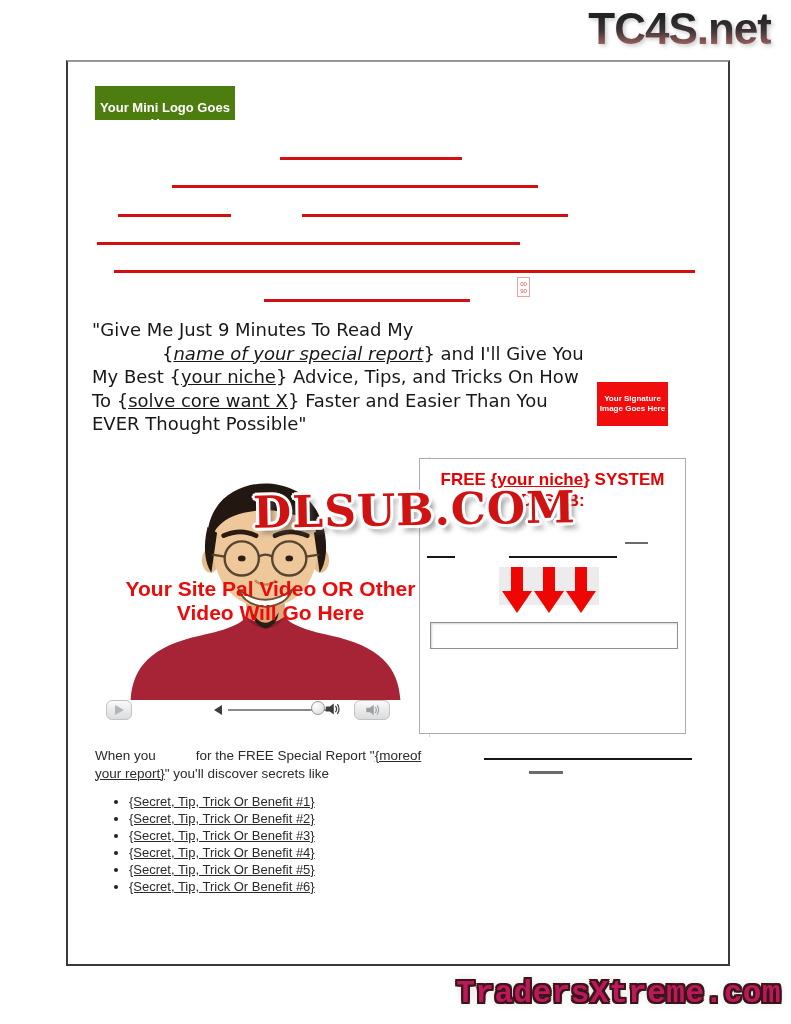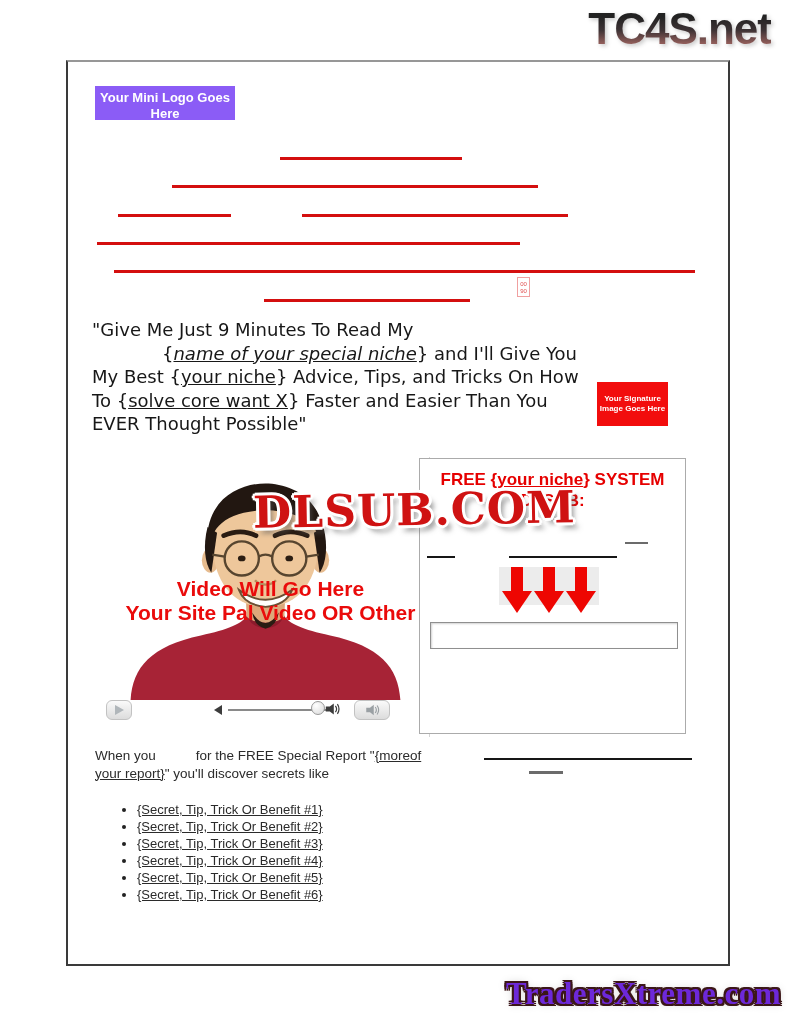--- a/index.html
+++ b/index.html
@@ -12,22 +12,22 @@
   @supports (-webkit-background-clip:text){
     .tc4s{background:linear-gradient(180deg,#222 25%,#3c3234 52%,#9a625e 82%,#6b4543);
           -webkit-background-clip:text;-webkit-text-fill-color:transparent;
           filter:drop-shadow(2px 2px 2px #c9c9c9);}
   }
 
   
   .page{position:absolute;left:66px;top:60px;width:660px;height:902px;background:#fff;
         border:2px solid #3a3a3a;border-top-color:#979797;}
 
-  .minilogo{position:absolute;left:27px;top:24px;width:140px;height:34px;background:#8b5cf6;
-            color:#fff;font-weight:bold;font-size:13px;line-height:16px;text-align:center;padding-top:4px;
+  .minilogo{position:absolute;left:27px;top:24px;width:140px;height:34px;background:#4d7c0f;
+            color:#fff;font-weight:bold;font-size:13px;line-height:16px;text-align:center;padding-top:14px;
             box-sizing:border-box;}
 
   .rline{position:absolute;height:3px;background:#d40f0f;}
 
   .imgbox{position:absolute;left:449px;top:215px;width:13px;height:20px;border:1px solid #f0a0a0;
           color:#e05050;font-size:6px;line-height:7px;text-align:center;padding-top:3px;box-sizing:border-box;}
 
   .headline{position:absolute;left:24px;top:256px;width:530px;color:#171717;
             font-family:"DejaVu Sans","Liberation Sans",sans-serif;font-size:18px;line-height:23.5px;}
   .headline .indent{padding-left:70px;}
@@ -86,28 +86,28 @@
        box-shadow:2px 3px 0 rgba(150,150,150,.45);box-sizing:border-box;padding:0;}
   .cta-label{color:#17367e;font-weight:bold;font-size:15px;font-family:"Liberation Sans",sans-serif;}
   .cta-circle{width:20px;height:20px;border-radius:50%;background:radial-gradient(circle at 35% 30%,#7b9ade,#2b50a5);
               border:1px solid #1d3c8f;color:#fff;font-weight:900;font-size:13px;line-height:18px;text-align:center;
               box-sizing:border-box;}
 
   
   .intro{position:absolute;left:27px;top:685px;width:345px;color:#2b2b2b;font-size:13.5px;line-height:17.5px;}
   .gap{display:inline-block;width:40px;}
   .u{text-decoration:underline;}
-  .bullets{position:absolute;left:40px;top:731px;margin:8px;padding:0;list-style:none;
+  .bullets{position:absolute;left:40px;top:731px;margin:0;padding:0;list-style:none;
            color:#2b2b2b;font-size:13px;line-height:17px;}
   .bullets li{position:relative;padding-left:21px;}
   .dot{position:absolute;left:6px;top:7px;width:4px;height:4px;border-radius:50%;background:#222;}
 
   
   .footer-brand{position:absolute;top:976px;right:10px;font-weight:bold;font-size:31px;letter-spacing:0.5px;
-        color:#6d28d9;font-family:Liberation Serif, serif;
+        color:#be185d;font-family:Liberation Mono, monospace;
         text-shadow:-2px -2px 0 #3b1618,2px -2px 0 #3b1618,-2px 2px 0 #3b1618,2px 2px 0 #3b1618,
                     -2px 0 0 #3b1618,2px 0 0 #3b1618,0 -2px 0 #3b1618,0 2px 0 #3b1618,0 0 9px #bdbdbd;}
 </style>
 </head>
 <body>
 
 <div class="canvas">
 
   <div class="tc4s">TC4S.net</div>
 
@@ -126,21 +126,21 @@
     <div class="rline" style="left:46px;top:208px;width:581px;"></div>
     <div class="rline" style="left:196px;top:237px;width:206px;"></div>
 
     <div class="imgbox">
       <div>00</div>
       <div>90</div>
     </div>
 
     <div class="headline">
       <div><span>"Give Me Just 9 Minutes To Read My</span></div>
-      <div class="indent"><span>{</span><span class="hl-em">name of your special niche</span><span>}</span><span> and I'll Give You</span></div>
+      <div class="indent"><span>{</span><span class="hl-em">name of your special report</span><span>}</span><span> and I'll Give You</span></div>
       <div><span>My Best </span><span>{</span><span class="hl-u">your niche</span><span>}</span><span> Advice, Tips, and Tricks On How</span></div>
       <div><span>To </span><span>{</span><span class="hl-u">solve core want X</span><span>}</span><span> Faster and Easier Than You</span></div>
       <div><span>EVER Thought Possible"</span></div>
     </div>
 
     <div class="sig">
       <div>Your Signature</div>
       <div>Image Goes Here</div>
     </div>
 
@@ -165,22 +165,22 @@
       <ellipse cx="135" cy="91" rx="4" ry="3" fill="#2b1d12"></ellipse>
       <ellipse cx="185" cy="91" rx="4" ry="3" fill="#2b1d12"></ellipse>
       <path d="M149,114 C154,120 166,120 171,114" stroke="#b68a5c" stroke-width="2.5" fill="none"></path>
       <path d="M132,124 Q160,145 188,124 Q182,140 160,142 Q138,140 132,124 Z" fill="#fffefb" stroke="#6b5034" stroke-width="2"></path>
       <path d="M146,148 Q160,170 174,148 Q172,162 160,165 Q148,162 146,148 Z" fill="#2a1c13"></path>
     </svg>
 
     <div class="watermark">DLSUB.COM</div>
 
     <div class="video-overlay">
+      <div>Your Site Pal Video OR Other</div>
       <div>Video Will Go Here</div>
-      <div>Your Site Pal Video OR Other</div>
     </div>
 
     <div class="controls">
       <div class="ctl-btn play-btn">
           <span class="play-tri"></span>
         </div>
       <span class="volmin"></span>
       <div class="track"></div>
       <div class="knob"></div>
       <svg class="spk-small" viewBox="0 0 20 16">

